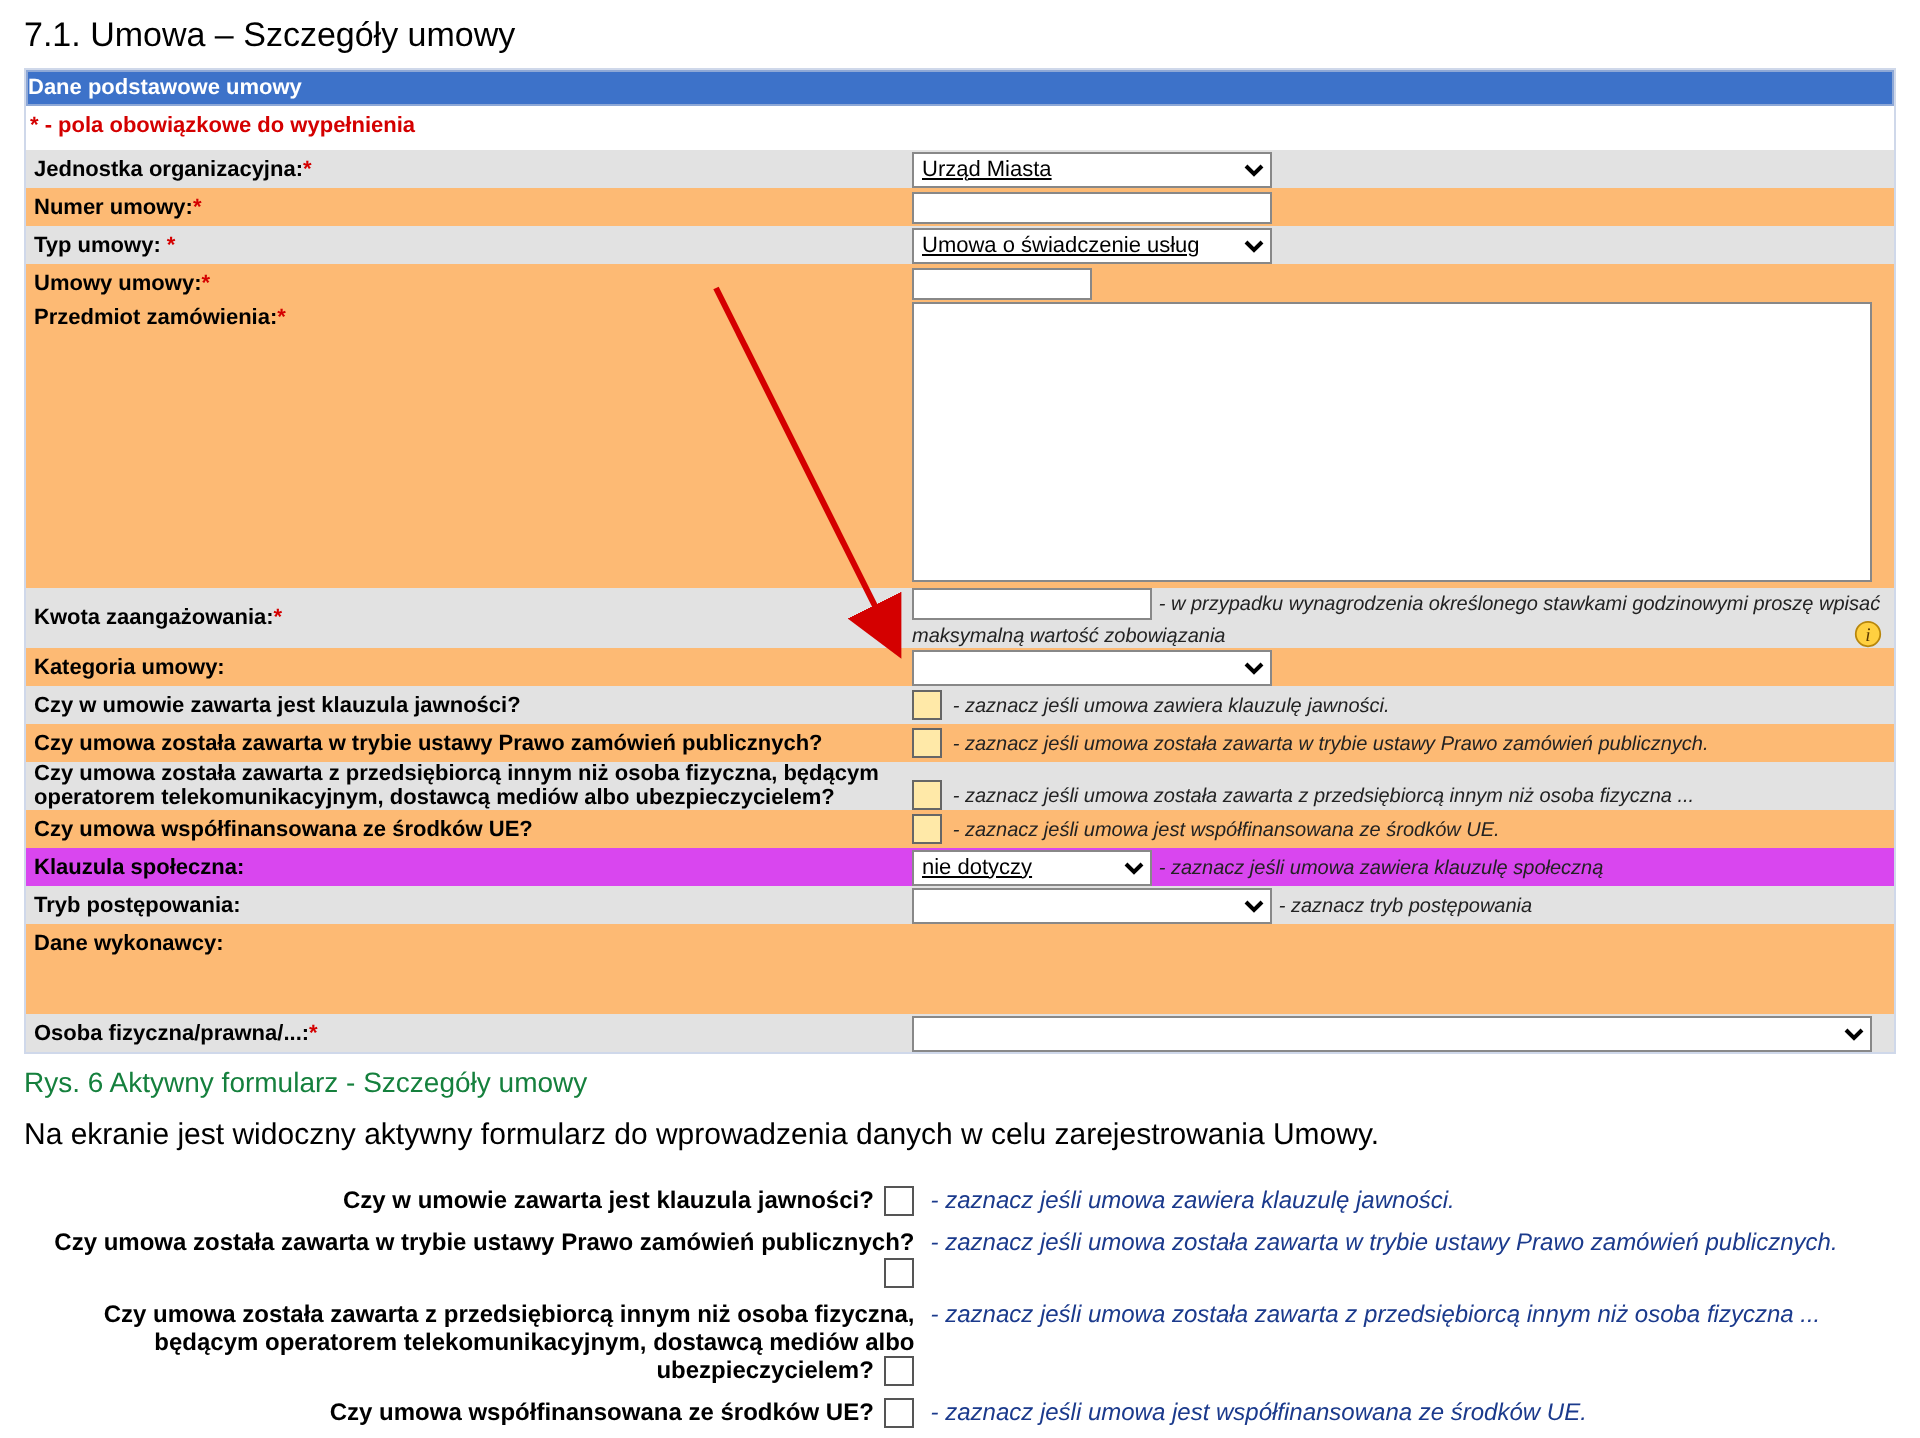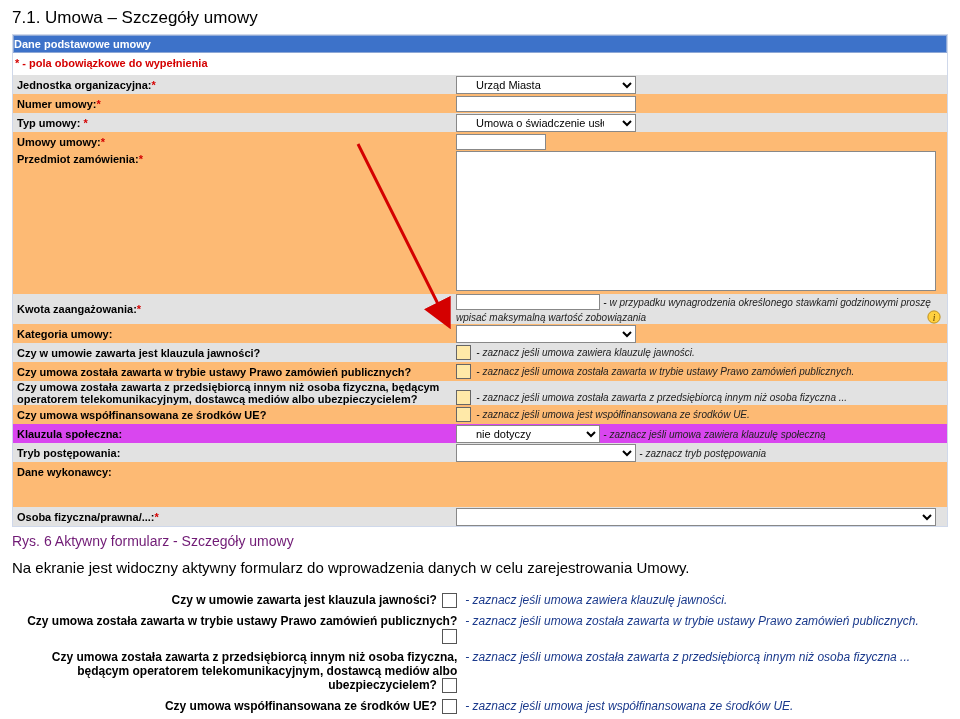--- a/index.html
+++ b/index.html
@@ -33,44 +33,45 @@
   }
   .star { color: #d40000; font-weight: bold; }
   .input-cell { padding: 0 2px; }
   .hint { font-size: 10px; font-style: italic; color: #222; }
   input[type="text"], select {
     font-size: 11px;
     border: 1px solid #888;
     background: #fff;
     height: 16px;
     box-sizing: border-box;
-    padding: 0 15px;
+    padding: 0 0;
+    text-decoration: underline;
   }
   select { height: 18px; }
-  .small-input { width: 144px; }
+  .small-input { width: 120px; }
   .mid-input { width: 180px; }
   .wide-input { width: 480px; }
   .date-input { width: 90px; }
   textarea {
     width: 480px;
     height: 140px;
     border: 1px solid #888;
     font-size: 11px;
     resize: none;
     box-sizing: border-box;
   }
   .cb { width: 13px; height: 13px; border: 1px solid #666; background: #ffe9a8; display: inline-block; vertical-align: middle; margin: 0 2px 0 0; }
   .arrow-wrap { position: relative; }
   .arrow {
     position: absolute;
     left: 335px; top: -160px;
     width: 110px; height: 200px;
     pointer-events: none;
   }
-  .caption { font-size: 14px; color: #701a75; margin: 6px 0 10px 0; }
+  .caption { font-size: 14px; color: #15803d; margin: 6px 0 10px 0; }
   .body-text { font-size: 15px; margin: 6px 0 14px 0; }
   
   .explain-table { width: 100%; border-collapse: collapse; margin-top: 6px; }
   .explain-table td { padding: 3px 4px; vertical-align: top; }
   .ex-label { width: 48%; text-align: right; font-size: 12px; font-weight: bold; }
   .ex-hint { font-size: 12px; font-style: italic; color: #1b3a8c; }
   .cb-inline { width: 13px; height: 13px; border: 1px solid #555; display: inline-block; vertical-align: middle; margin-left: 2px; background:#fff; }
   .info-icon {
     display: inline-block;
     width: 14px; height: 14px;

